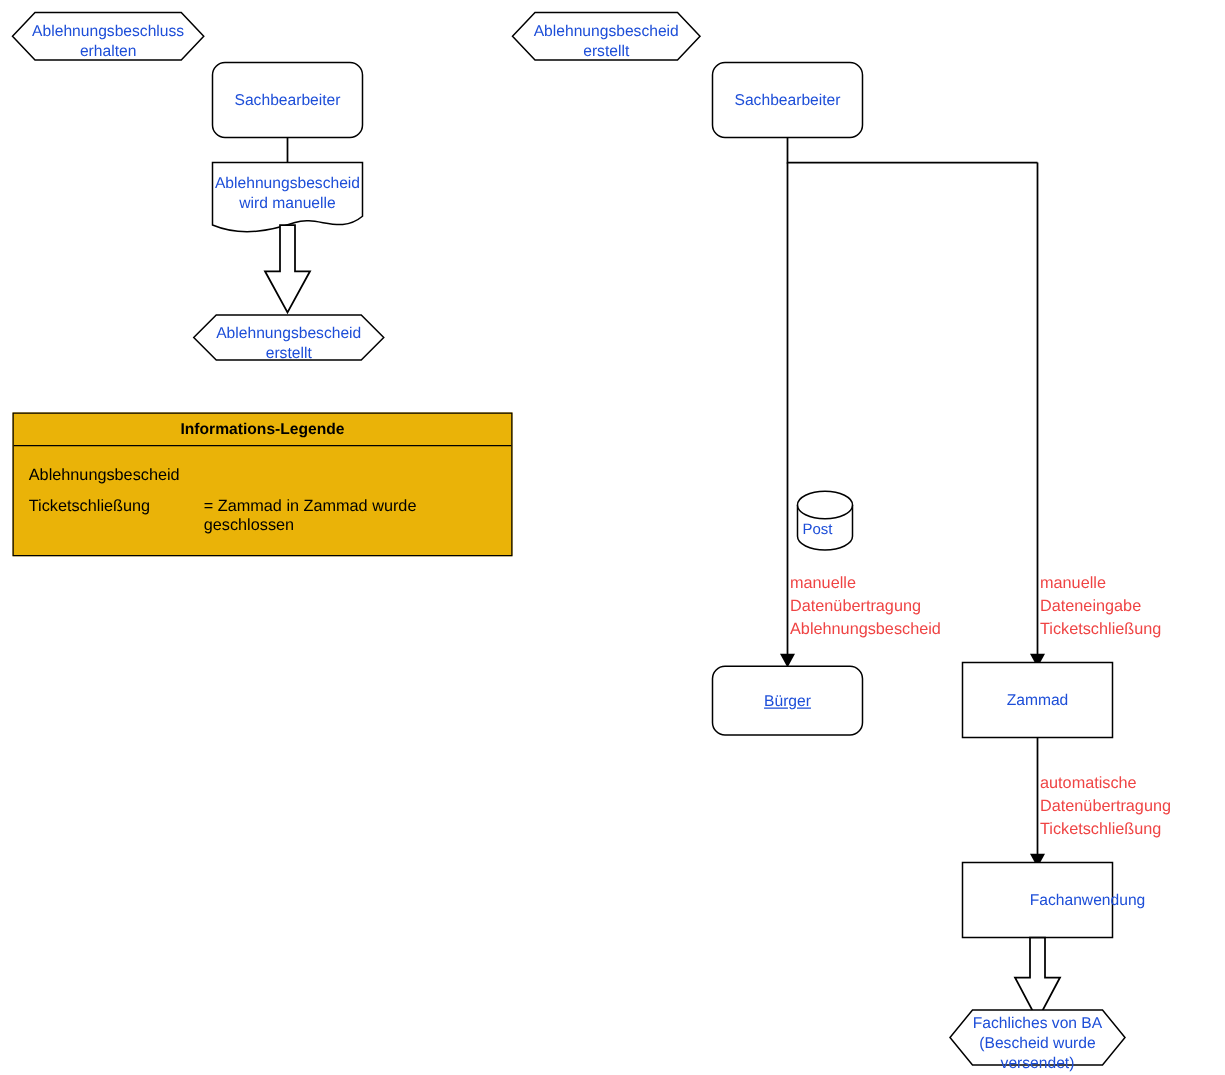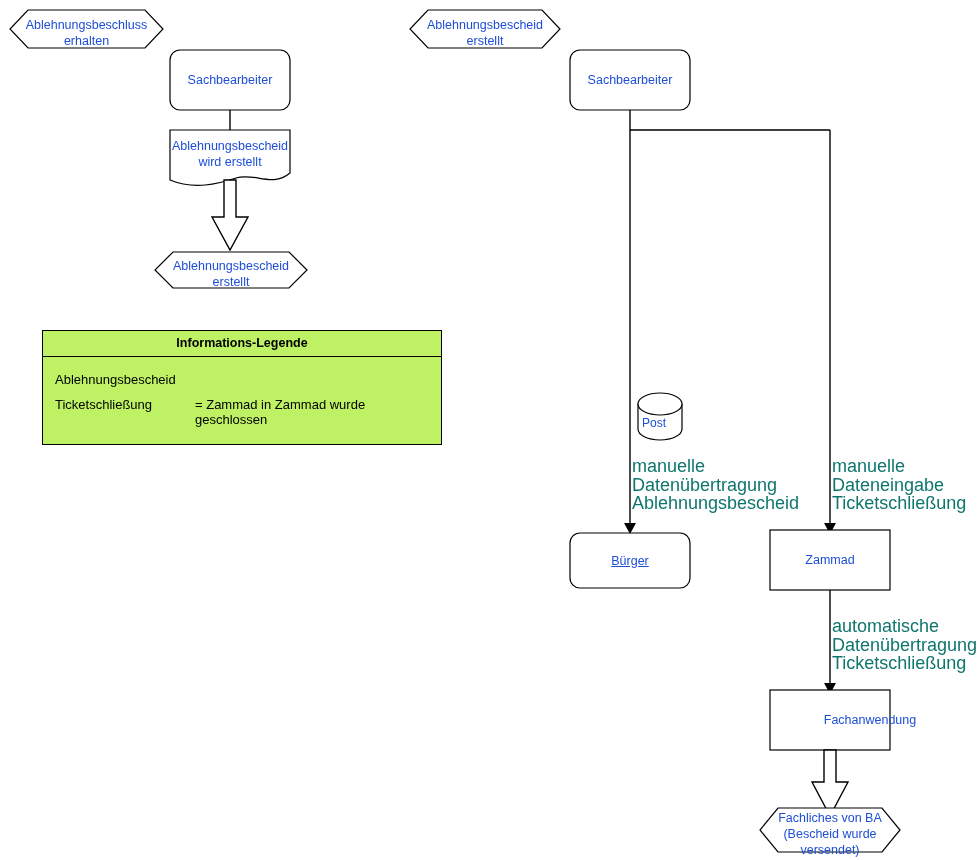--- a/index.html
+++ b/index.html
@@ -35,35 +35,34 @@
     stroke: #000000;
     stroke-width: 1.4;
   }
   .blockarrow {
     fill: #ffffff;
     stroke: #000000;
     stroke-width: 1.4;
   }
   .edge-label {
     position: absolute;
-    font-size: 18px;
+    font-size: 13px;
     line-height: 18.5px;
-    color: #0f766e;
+    color: #ef4444;
     white-space: pre;
     font-family: "Liberation Sans", sans-serif;
   }
   .legend-box {
     position: absolute;
     left: 10px;
     top: 330px;
     width: 400px;
     border: 1.2px solid #000000;
     box-sizing: border-box;
-    background: #bef264;
-    margin-left: 32px;
+    background: #eab308;
   }
   .legend-header {
     text-align: center;
     font-size: 12.5px;
     font-weight: bold;
     padding: 5px 0 6px 0;
     border-bottom: 1.2px solid #000000;
   }
   .legend-body {
     padding: 10px 0 12px 0;
@@ -140,21 +139,21 @@
 
   <div class="node-text" style="left:10px; top:17px; width:153px;">
     <div>Ablehnungsbeschluss</div>
     <div>erhalten</div>
   </div>
 
   <div class="node-text" style="left:170px; top:72px; width:120px;">Sachbearbeiter</div>
 
   <div class="node-text" style="left:170px; top:138px; width:120px;">
     <div>Ablehnungsbescheid</div>
-    <div>wird erstellt</div>
+    <div>wird manuelle</div>
   </div>
 
   <div class="node-text" style="left:155px; top:258px; width:152px;">
     <div>Ablehnungsbescheid</div>
     <div>erstellt</div>
   </div>
 
   <div class="node-text" style="left:410px; top:17px; width:150px;">
     <div>Ablehnungsbescheid</div>
     <div>erstellt</div>

